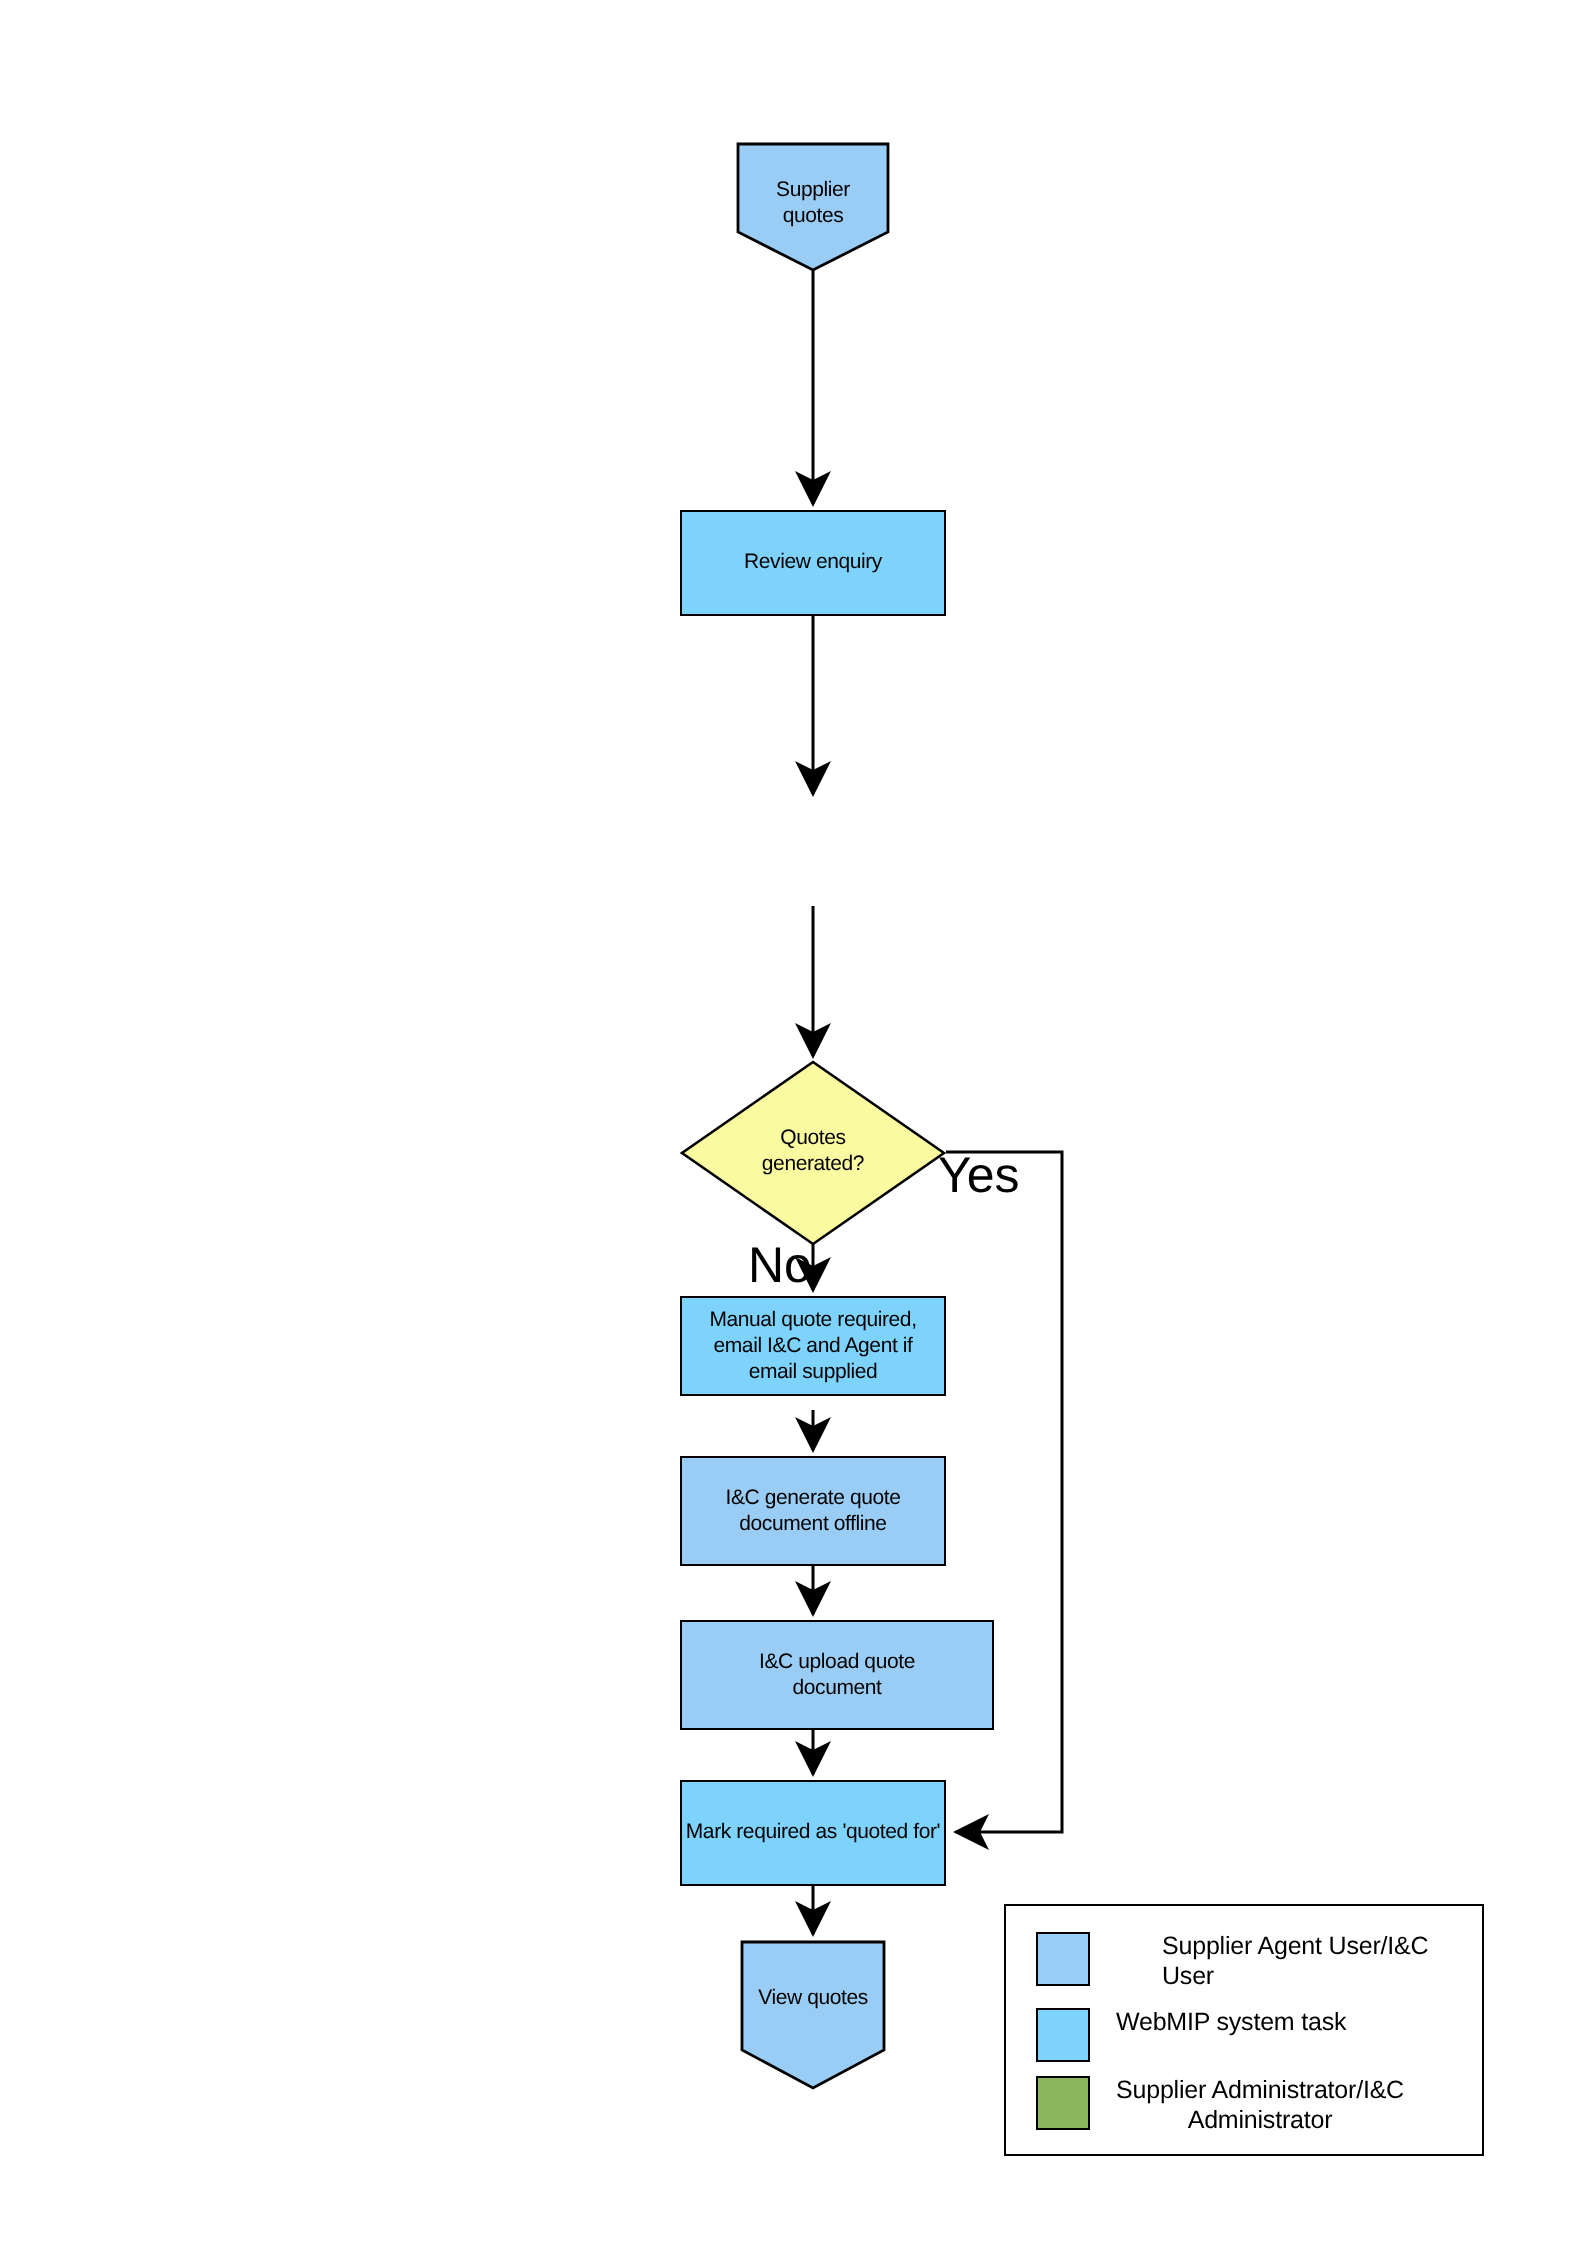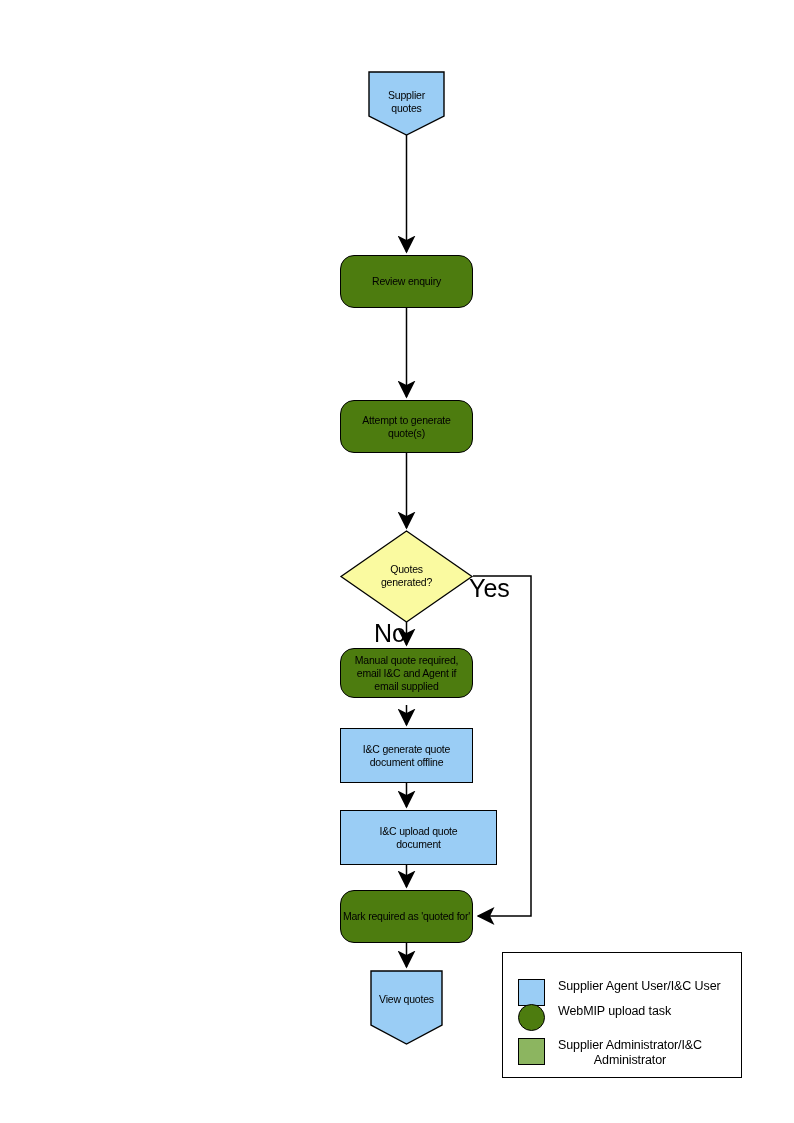--- a/index.html
+++ b/index.html
@@ -26,21 +26,21 @@
     text-align: center;
     color: #000000;
     font-size: 10.5px;
     line-height: 13px;
     letter-spacing: -0.2px;
   }
   .rect {
     border: 1.4px solid #000000;
   }
   .fill-blue { background: #9ACDF5; }
-  .fill-yellow { background: #4d7c0f; border-radius: 14px; }
+  .fill-yellow { background: #7dd3fc; }
   .fill-green { background: #8CB560; }
 
   .node .label {
     padding: 0 3px;
     white-space: pre-line;
   }
 
   
   .pent-wrap {
     position: absolute;
@@ -166,24 +166,20 @@
       <polygon points="1,1 76,1 76,45 38.5,64 1,45" fill="#9ACDF5" stroke="#000" stroke-width="1.4"></polygon>
     </svg>
     <div class="label" style="top:18px;">Supplier
 quotes</div>
   </div>
 
   <div class="node rect fill-yellow" style="left:340px; top:255px; width:133px; height:53px;">
     <span class="label">Review enquiry</span>
   </div>
 
-  <div class="node rect fill-yellow" style="left:340px; top:400px; width:133px; height:53px;">
-    <span class="label">Attempt to generate
-quote(s)</span>
-  </div>
 
   <div class="dia-wrap" style="left:340px; top:530px; width:133px; height:93px;">
     <svg width="133" height="93" viewBox="0 0 133 93">
       <polygon points="66.5,1 132,46.5 66.5,92 1,46.5" fill="#FAFAA0" stroke="#000" stroke-width="1.3"></polygon>
     </svg>
     <div class="label" style="top:33px;">Quotes
 generated?</div>
   </div>
 
   <div class="node rect fill-yellow" style="left:340px; top:648px; width:133px; height:50px;">
@@ -210,27 +206,27 @@
     <svg width="73" height="75" viewBox="0 0 73 75">
       <polygon points="1,1 72,1 72,55 36.5,74 1,55" fill="#9ACDF5" stroke="#000" stroke-width="1.4"></polygon>
     </svg>
     <div class="label" style="top:23px;">View quotes</div>
   </div>
 
   <div class="branch-label" style="left:469px; top:576px;">Yes</div>
   <div class="branch-label" style="left:374px; top:621px;">No</div>
 
   <div id="legend" style="left:502px; top:952px; width:240px; height:126px;">
-    <div class="legend-row" style="left:15px; top:26px;">
+    <div class="legend-row" style="left:15px; top:13px;gap:23px;">
       <span class="swatch fill-blue"></span>
       <span class="legend-text">Supplier Agent User/I&amp;C User</span>
     </div>
     <div class="legend-row" style="left:15px; top:51px;">
       <span class="swatch fill-yellow"></span>
-      <span class="legend-text">WebMIP upload task</span>
+      <span class="legend-text">WebMIP system task</span>
     </div>
     <div class="legend-row" style="left:15px; top:85px;text-align:center;">
       <span class="swatch fill-green"></span>
       <span class="legend-text">Supplier Administrator/I&amp;C
 Administrator</span>
     </div>
   </div>
 
 </div>
 

